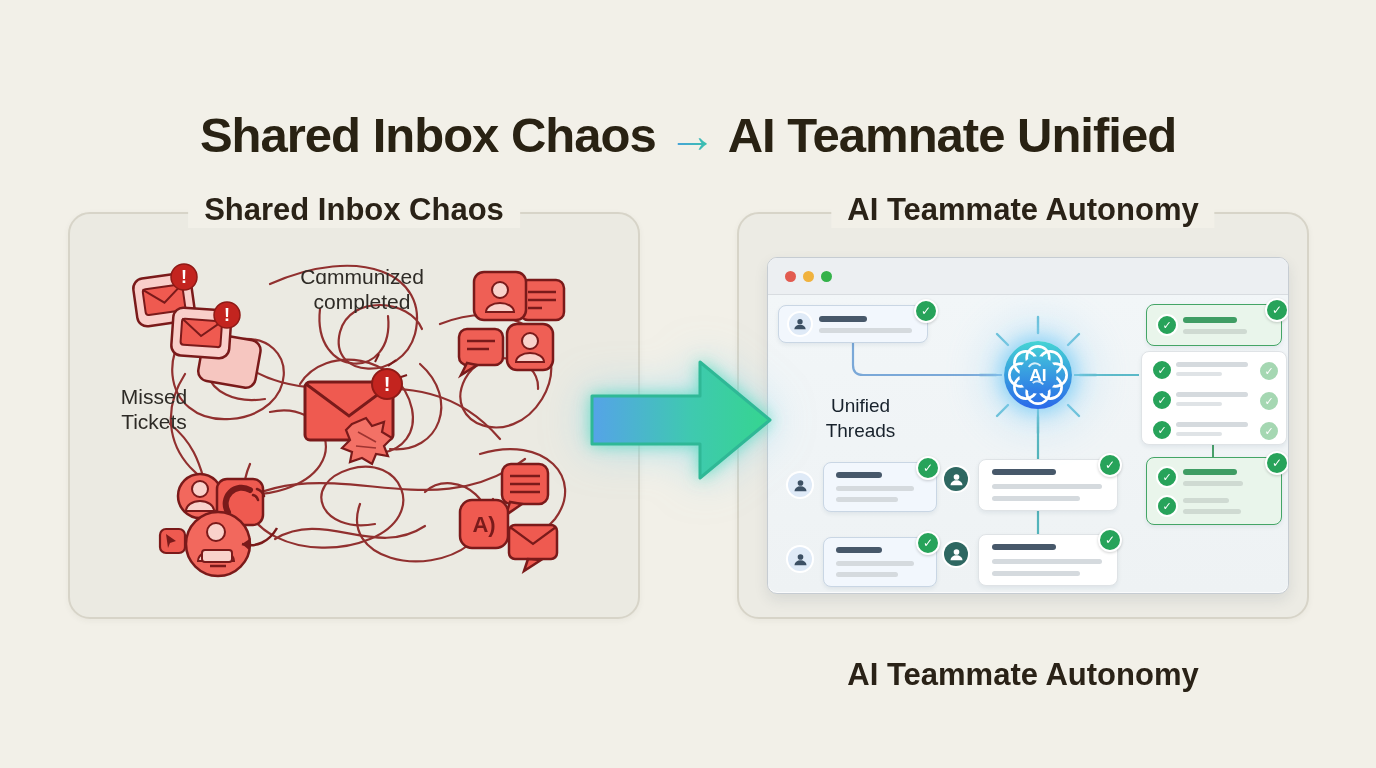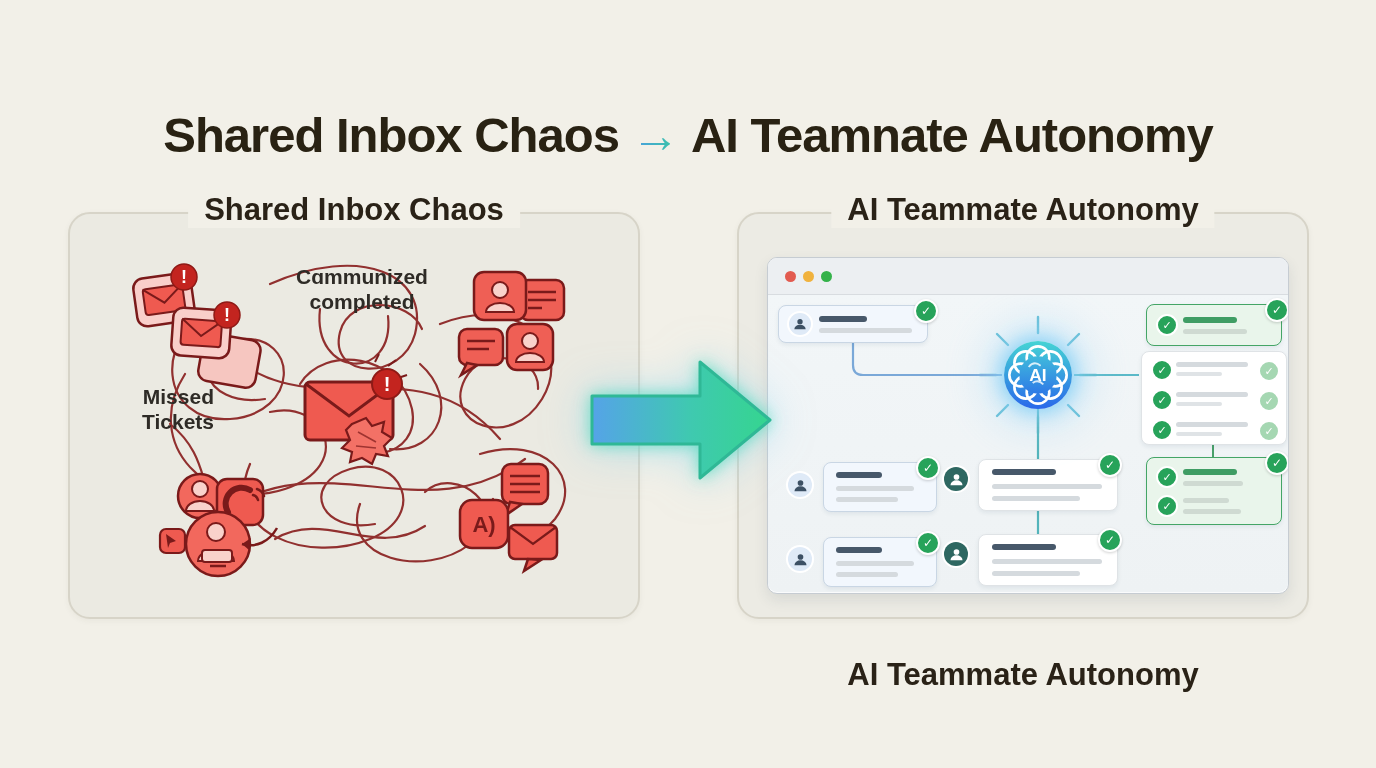--- a/index.html
+++ b/index.html
@@ -15,23 +15,23 @@
   }
 
   
   .panel{position:absolute;width:568px;height:403px;background:#ebeae2;border:2px solid #d7d4c8;border-radius:22px;box-shadow:0 2px 6px rgba(60,60,40,.05);}
   .panel-left{left:68px;top:212px;}
   .panel-right{left:737px;top:212px;background:#ecebe4;}
   .panel-title{position:absolute;top:-22px;left:50%;transform:translateX(-50%);
     background:#f2f0e8;padding:0 16px;font-size:31px;font-weight:bold;color:#2a2217;white-space:nowrap;}
 
   .chaos-art{position:absolute;left:0;top:0;width:568px;height:403px;}
-  .chaos-label{position:absolute;white-space:pre-line;text-align:center;color:#2e2b26;font-size:21px;line-height:25px;font-weight:700;}
+  .chaos-label{position:absolute;white-space:pre-line;text-align:center;color:#2e2b26;font-size:21px;line-height:25px;font-weight:400;}
   .lbl-top{left:197px;top:50px;width:190px;}
-  .lbl-missed{left:24px;top:170px;width:120px;text-align:right;}
+  .lbl-missed{left:24px;top:170px;width:120px;}
   .lbl-agent{left:200px;top:316px;width:145px;}
 
   
   .big-arrow{position:absolute;left:584px;top:352px;width:196px;height:140px;z-index:5;
     filter:drop-shadow(0 0 8px rgba(90,220,190,.85)) drop-shadow(0 0 20px rgba(120,210,240,.5));}
 
   
   .window{position:absolute;left:28px;top:43px;width:520px;height:335px;background:#fafbfc;
     border:1.5px solid #c6ccd2;border-radius:10px;box-shadow:0 6px 14px rgba(40,60,80,.10);}
   .titlebar{position:absolute;left:0;top:0;right:0;height:36px;background:#eceff2;
@@ -69,21 +69,21 @@
   .lbl-efficient{left:378px;top:233px;width:134px;}
 
   .footer-caption{position:absolute;left:737px;top:657px;width:572px;text-align:center;
     font-size:31px;font-weight:bold;color:#2a2217;}
 </style>
 </head>
 <body>
 
 <div class="canvas">
 
-  <h1 class="main-title"><span>Shared Inbox Chaos</span><span class="grad">→</span><span>AI Teamnate Autonomy</span></h1>
+  <h1 class="main-title"><span>Shared Inbox Chaos</span><span class="grad">→</span><span>AI Teamnate Unified</span></h1>
 
   <section class="panel panel-left">
     <div class="panel-title">Shared Inbox Chaos</div>
 
     <svg class="chaos-art" viewBox="0 0 568 403">
 
       <g fill="none" stroke="#8a2120" stroke-width="2.2" stroke-linecap="round" opacity="0.92">
         <path d="M150,95 C80,120 90,210 160,205 C230,200 230,120 170,125 C115,130 130,195 195,185"></path>
         <path d="M200,70 C290,30 360,60 345,120 C332,168 258,165 270,118 C280,80 340,85 352,115"></path>
         <path d="M115,160 C70,230 140,300 215,275 C285,252 255,185 200,198"></path>
@@ -266,20 +266,22 @@
             <svg viewBox="0 0 24 24" width="16" height="16" fill="#3c5064">
                 <circle cx="12" cy="8.5" r="4"></circle>
                 <path d="M3.5,20 a8.5,7 0 0 1 17,0 z"></path>
               </svg>
           </span>
           <span class="ln dark" style="left:40px;top:10px;width:48px;"></span>
           <span class="ln" style="left:40px;top:22px;width:93px;"></span>
         </div>
         <span class="badge" style="left:146px;top:4px;">✓</span>
 
+        <div class="wlabel lbl-unified">Unified
+Threads</div>
 
         <div class="card green" style="left:378px;top:9px;width:134px;height:40px;">
           <span class="cdot" style="left:9px;top:9px;">✓</span>
           <span class="ln gdark" style="left:36px;top:12px;width:54px;"></span>
           <span class="ln" style="left:36px;top:24px;width:64px;background:#cfdad2;"></span>
         </div>
         <span class="badge" style="left:497px;top:3px;">✓</span>
 
         <div class="card" style="left:373px;top:56px;width:144px;height:92px;">
           <span class="cdot" style="left:9px;top:7px;">✓</span>

